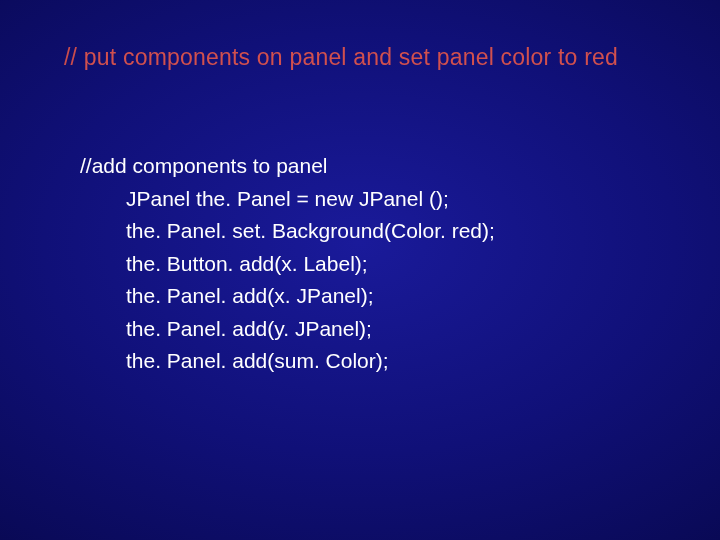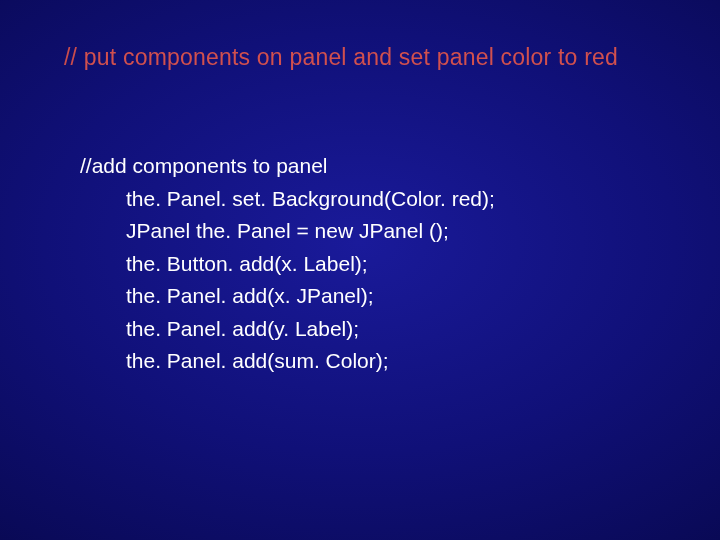--- a/index.html
+++ b/index.html
@@ -58,21 +58,21 @@
 <body>
 
 <div class="slide">
 
   <div class="title-line">
     <span class="title-comment-slashes">//</span><span class="title-comment-text">  put components on panel and set panel color to red</span>
   </div>
 
   <div class="code-block">
     <div>//add components to panel</div>
+    <div class="code-line-indented">JPanel the. Panel = new JPanel ();</div>
     <div class="code-line-indented">the. Panel. set. Background(Color. red);</div>
-    <div class="code-line-indented">JPanel the. Panel = new JPanel ();</div>
     <div class="code-line-indented">the. Button. add(x. Label);</div>
     <div class="code-line-indented">the. Panel. add(x. JPanel);</div>
-    <div class="code-line-indented">the. Panel. add(y. Label);</div>
+    <div class="code-line-indented">the. Panel. add(y. JPanel);</div>
     <div class="code-line-indented">the. Panel. add(sum. Color);</div>
   </div>
 
 </div>
 
 </body></html>

